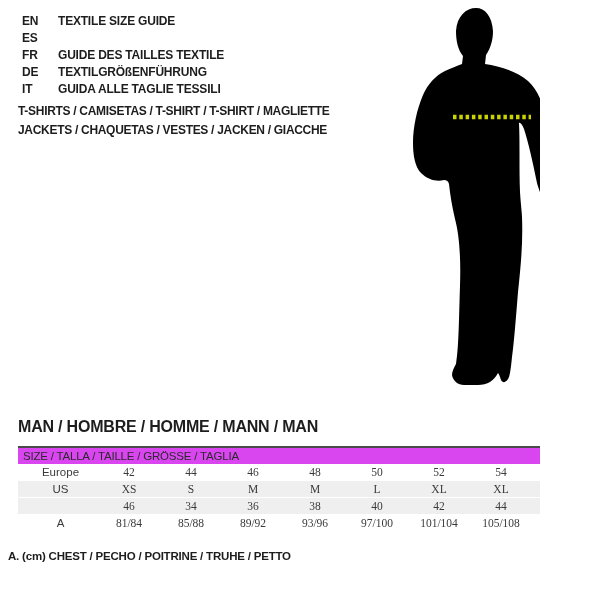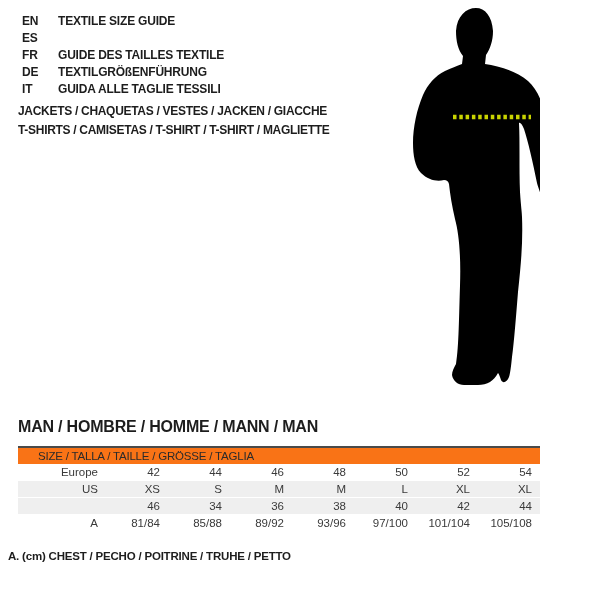--- a/index.html
+++ b/index.html
@@ -41,36 +41,36 @@
   
   .section-title {
     position: absolute; left: 18px; top: 418px;
     font-size: 16px; font-weight: bold; letter-spacing: -0.2px; white-space: nowrap;
   }
 
   
   .size-table { position: absolute; left: 18px; top: 446px; width: 576px; }
   .thead {
     height: 16px; line-height: 16px;
-    background: #f97316;
+    background: #d946ef;
     border-top: 2px solid #4a4a4a;
-    padding-left: 20px;
+    padding-left: 5px;
     font-size: 11.5px; color: #2b2b2b; letter-spacing: -0.2px;
     white-space: nowrap;
   }
   .trow {
     display: grid;
     grid-template-columns: 80px repeat(8, 1fr);
     height: 16px; align-items: center;
     font-size: 11.5px; color: #3a3a3a;
     border-bottom: 1px solid #ffffff;
   }
   .trow.stripe { background: #efefef; }
-  .tlabel { padding-left: 5px; text-align: right; }
-  .tcell { text-align: right; }
+  .tlabel { padding-left: 5px; text-align: center; }
+  .tcell { text-align: center; font-family: Liberation Serif, serif; }
 
   
   .footnote {
     position: absolute; left: 8px; top: 550px;
     font-size: 11.5px; font-weight: bold; letter-spacing: -0.2px; white-space: nowrap; text-align: center;
   }
 </style>
 </head>
 <body>
 
@@ -92,22 +92,22 @@
       <span>DE</span>
       <span>TEXTILGRÖßENFÜHRUNG</span>
     </div>
     <div class="lang-row">
       <span>IT</span>
       <span>GUIDA ALLE TAGLIE TESSILI</span>
     </div>
   </div>
 
   <div class="garments">
+    <div>T-SHIRTS / CAMISETAS / T-SHIRT / T-SHIRT / MAGLIETTE</div>
     <div>JACKETS / CHAQUETAS / VESTES / JACKEN / GIACCHE</div>
-    <div>T-SHIRTS / CAMISETAS / T-SHIRT / T-SHIRT / MAGLIETTE</div>
   </div>
 
   <div class="figure-wrap">
     <svg width="172" height="396" viewBox="0 0 172 396" xmlns="http://www.w3.org/2000/svg">
       <path fill="#000000" d="
         M73,6
         C82,6 89,14 90,29
         C90,39 87,47 83,53
         L82,62
         C96,64 113,69 125,79

